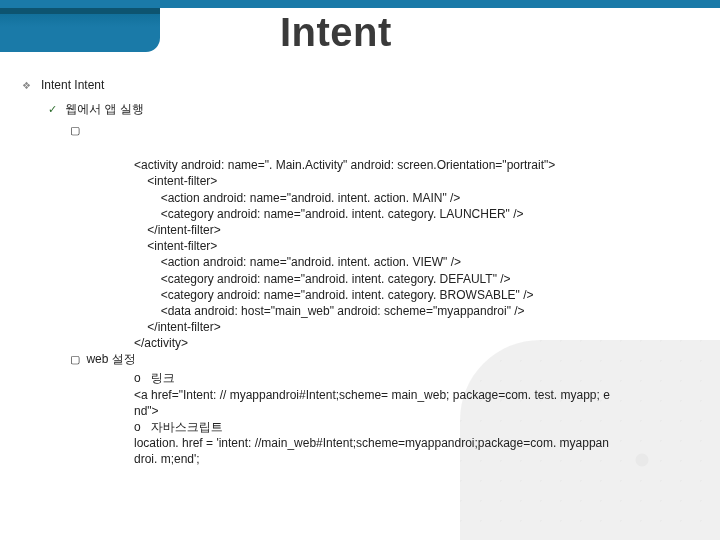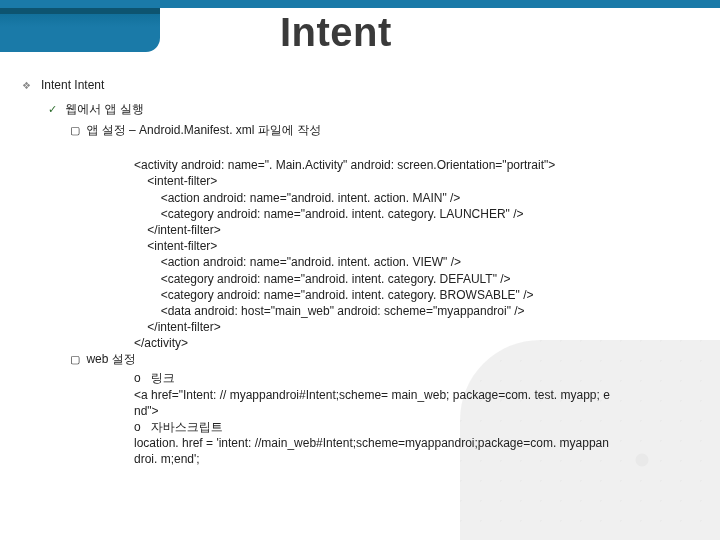--- a/index.html
+++ b/index.html
@@ -125,21 +125,20 @@
     <span>Intent Intent</span>
   </div>
 
   <div class="lvl2">
     <span class="check">✓</span>
     <span>웹에서 앱 실행</span>
   </div>
 
   <div class="lvl3">
     <span class="sq">▢</span>
-    <span>앱 설정 – Android.Manifest. xml 파일에 작성</span>
   </div>
 
   <div class="code">
 <span>&lt;activity android: name=". Main.Activity" android: screen.Orientation="portrait"&gt;</span>
 <span>    &lt;intent-filter&gt;</span>
 <span>        &lt;action android: name="android. intent. action. MAIN" /&gt;</span>
 <span>        &lt;category android: name="android. intent. category. LAUNCHER" /&gt;</span>
 <span>    &lt;/intent-filter&gt;</span>
 <span>    &lt;intent-filter&gt;</span>
 <span>        &lt;action android: name="android. intent. action. VIEW" /&gt;</span>

